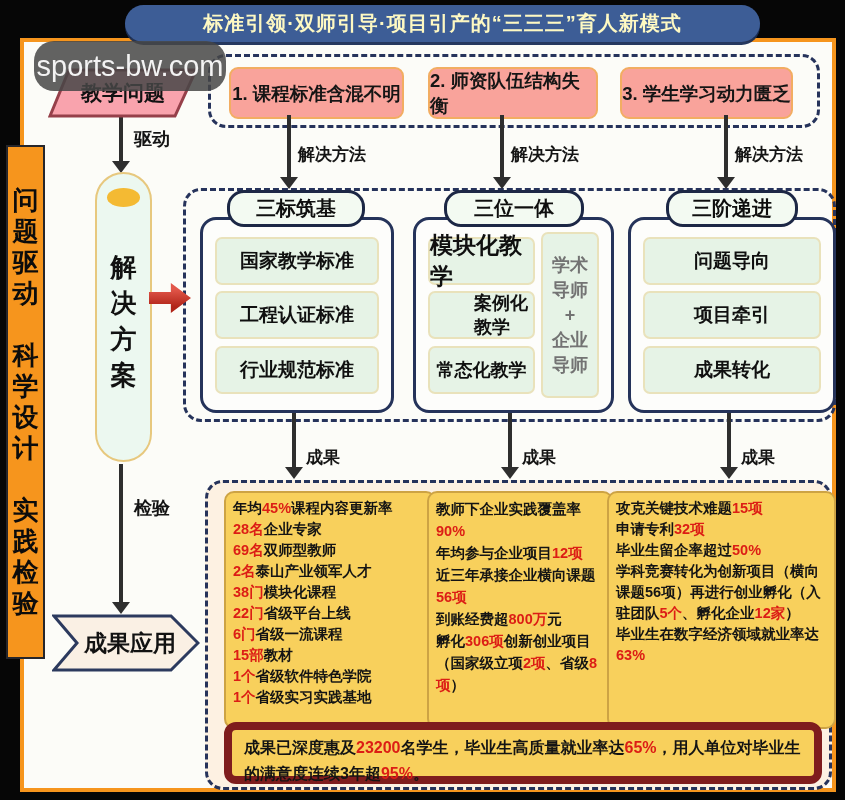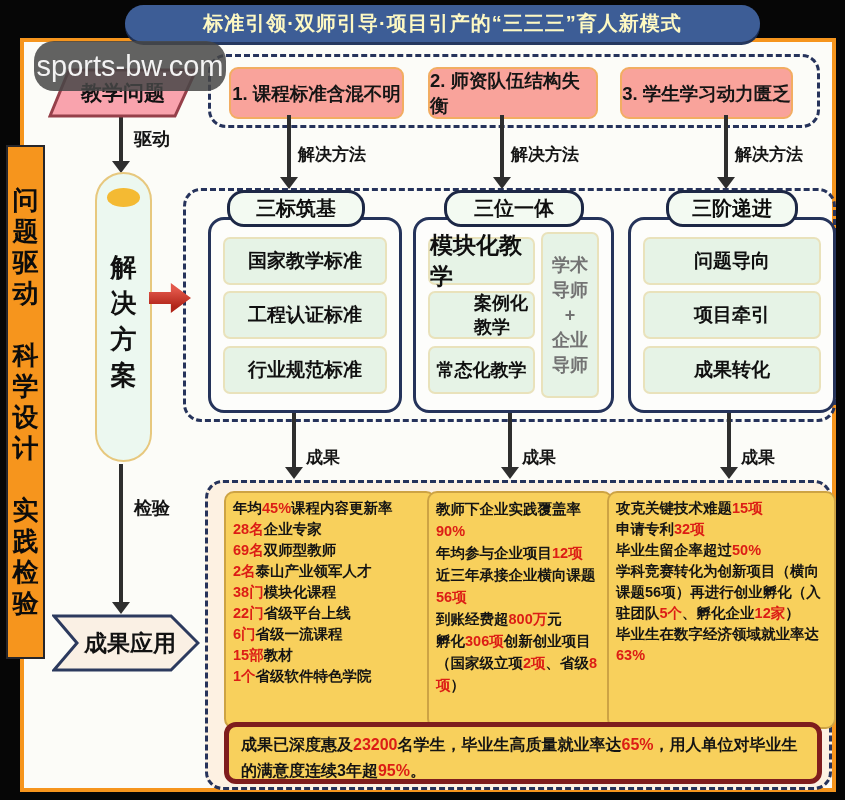--- a/index.html
+++ b/index.html
@@ -96,21 +96,21 @@
   .side-box .vtext{white-space:pre-line;font-weight:bold;font-size:18px;line-height:25px;text-align:center;color:#737373;}
 
   
   .result-box{
     position:absolute;top:491px;height:224px;background:#f8d05c;border:2.5px solid #cda344;border-radius:10px;
     padding:5px 7px;font-weight:bold;font-size:14.5px;line-height:21px;color:#141414;z-index:12;
   }
   .rline{margin:0;}
   .red{color:#dc1d15;}
   .summary-box{
-    left:224px;top:722px;width:598px;height:62px;background:#f8d05c;border:5px solid #7f1d1d;border-radius:12px;
+    left:224px;top:722px;width:598px;height:62px;background:#f8d05c;border:8px solid #7f1d1d;border-radius:12px;
     padding:5px 12px;font-weight:bold;font-size:16px;line-height:26px;color:#141414;z-index:12;
   }
 </style>
 </head>
 <body>
 
 <div class="abs panel"></div>
 
 <div class="abs title-pill">标准引领·双师引导·项目引产的“三三三”育人新模式</div>
 
@@ -171,21 +171,21 @@
 <div class="small-label" style="left:298px;top:143px;">解决方法</div>
 <div class="small-label" style="left:511px;top:143px;">解决方法</div>
 <div class="small-label" style="left:735px;top:143px;">解决方法</div>
 
 <div class="abs dashed" style="left:183px;top:188px;width:653px;height:234px;"></div>
 
 <div class="pill" style="left:227px;width:132px;">三标筑基</div>
 <div class="pill" style="left:444px;width:134px;">三位一体</div>
 <div class="pill" style="left:666px;width:126px;">三阶递进</div>
 
-<div class="sol-box" style="left:208px;width:188px;font-family:Liberation Serif, serif;">
+<div class="sol-box" style="left:200px;width:188px;font-family:Liberation Serif, serif;">
   <div class="col-stack">
     <div class="g-item">国家教学标准</div>
     <div class="g-item">工程认证标准</div>
     <div class="g-item">行业规范标准</div>
   </div>
 </div>
 
 <div class="sol-box" style="left:413px;width:195px;">
   <div class="col-stack" style="padding-right:6px;">
     <div class="g-item" style="font-size:23px;">模块化教学</div>
@@ -221,20 +221,21 @@
 <div class="result-box" style="left:224px;width:194px;">
     <div class="rline"><span>年均</span><span class="red">45%</span><span>课程内容更新率</span></div>
     <div class="rline"><span class="red">28名</span><span>企业专家</span></div>
     <div class="rline"><span class="red">69名</span><span>双师型教师</span></div>
     <div class="rline"><span class="red">2名</span><span>泰山产业领军人才</span></div>
     <div class="rline"><span class="red">38门</span><span>模块化课程</span></div>
     <div class="rline"><span class="red">22门</span><span>省级平台上线</span></div>
     <div class="rline"><span class="red">6门</span><span>省级一流课程</span></div>
     <div class="rline"><span class="red">15部</span><span>教材</span></div>
     <div class="rline"><span class="red">1个</span><span>省级软件特色学院</span></div>
+    <div class="rline"><span class="red">1个</span><span>省级实习实践基地</span></div>
   </div>
 <div class="result-box" style="left:427px;width:168px;line-height:22px;">
     <div class="rline"><span>教师下企业实践覆盖率</span><span class="red">90%</span></div>
     <div class="rline"><span>年均参与企业项目</span><span class="red">12项</span></div>
     <div class="rline"><span>近三年承接企业横向课题</span><span class="red">56项</span></div>
     <div class="rline"><span>到账经费超</span><span class="red">800万</span><span>元</span></div>
     <div class="rline"><span>孵化</span><span class="red">306项</span><span>创新创业项目</span></div>
     <div class="rline"><span>（国家级立项</span><span class="red">2项</span><span>、省级</span><span class="red">8项</span><span>）</span></div>
   </div>
 <div class="result-box" style="left:607px;width:211px;">

